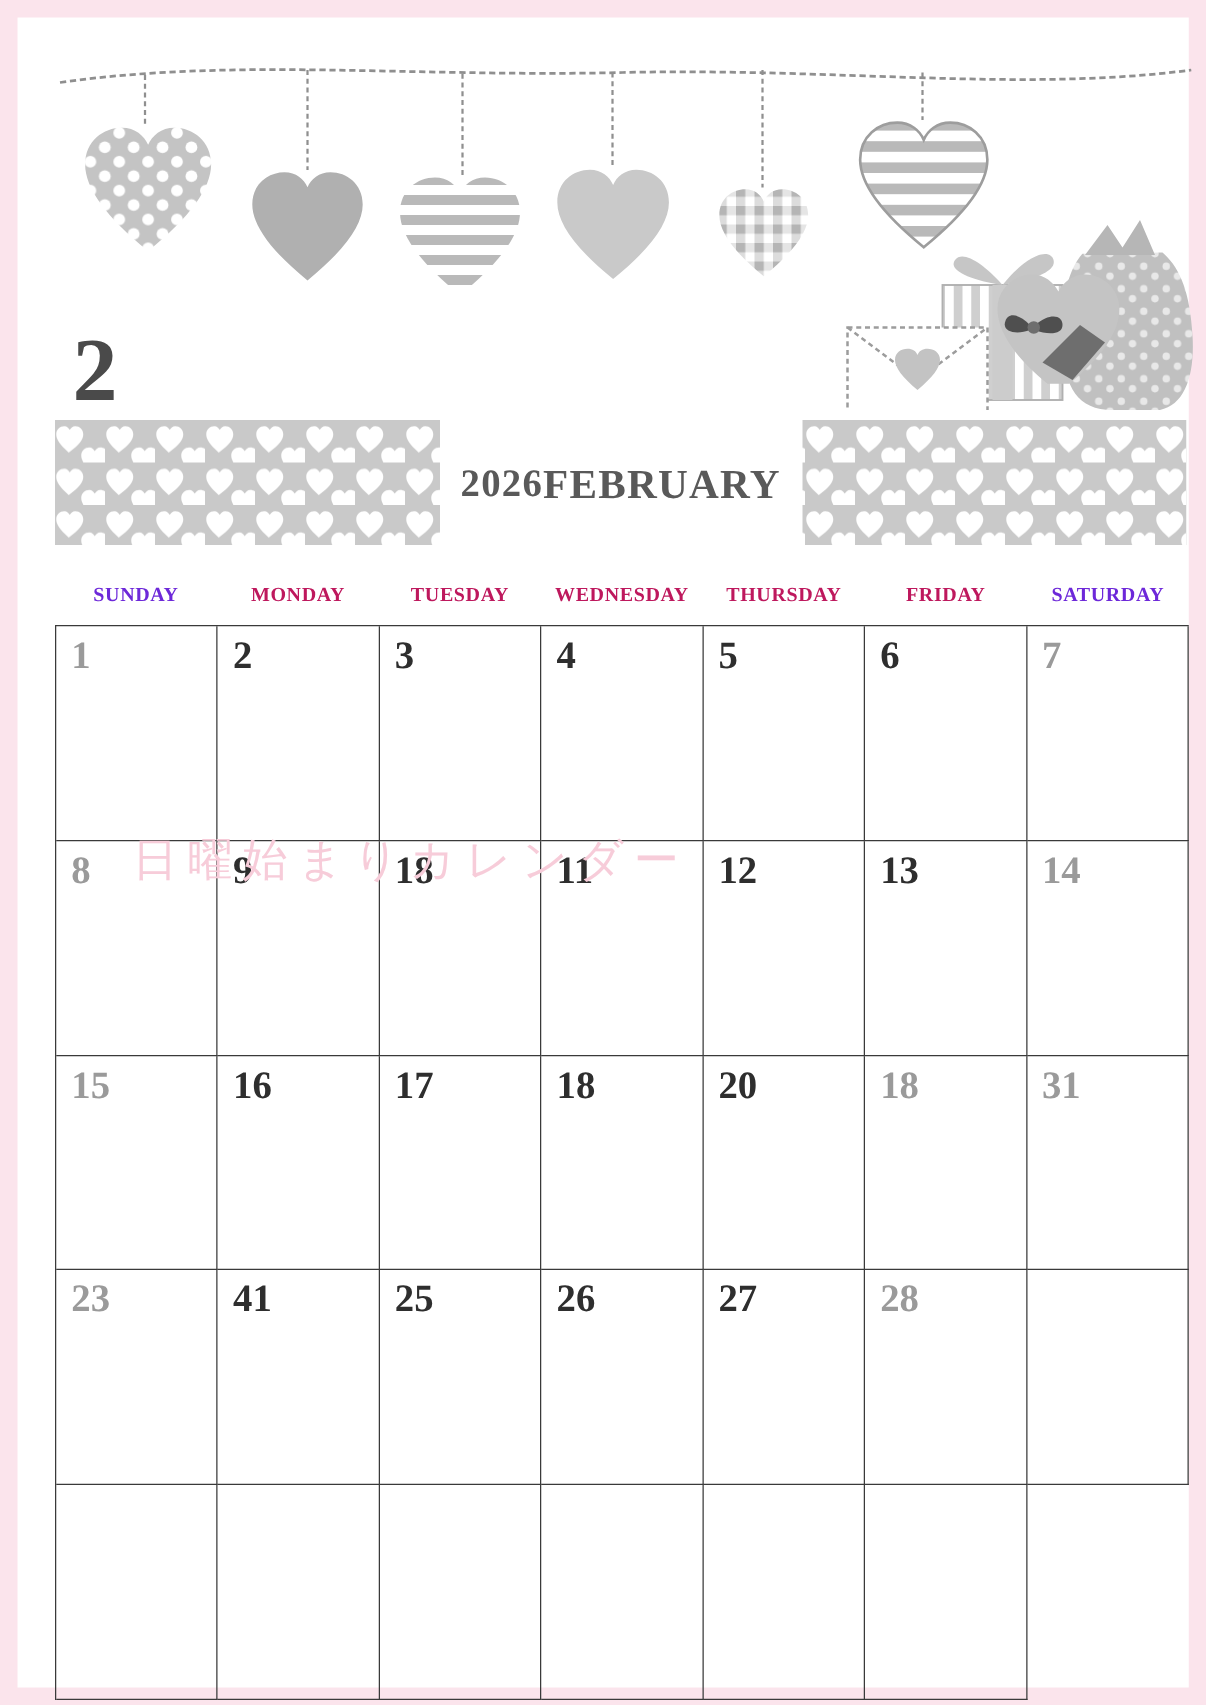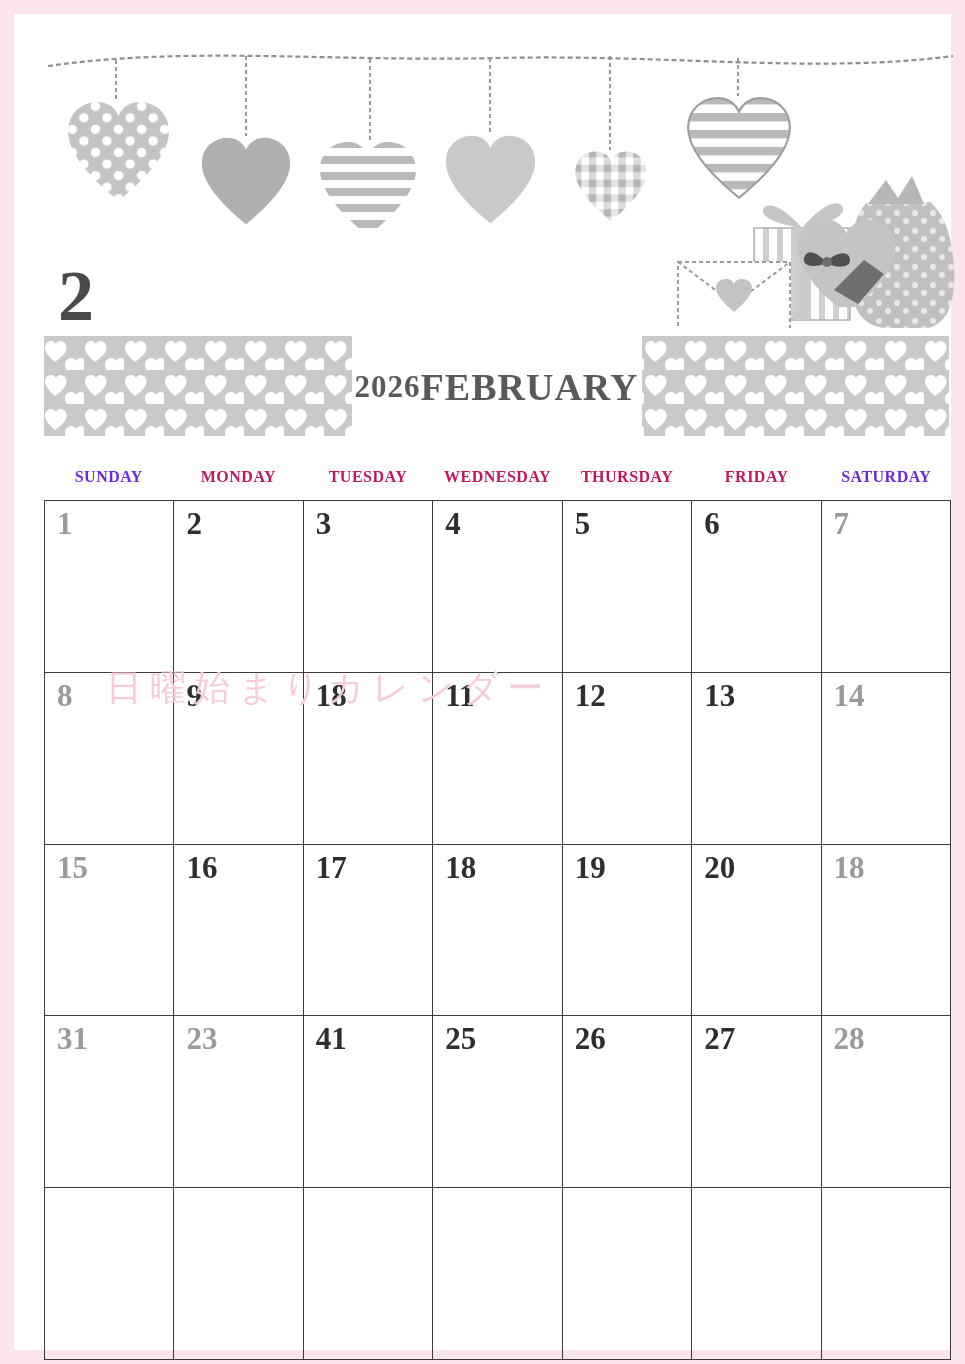--- a/index.html
+++ b/index.html
@@ -85,21 +85,21 @@
   .title-year {
     font-family: "Liberation Serif", serif;
     font-size: 31px;
     font-weight: bold;
     color: #595959;
     line-height: 1;
     letter-spacing: 1px;
   }
   .title-month {
     font-family: "Liberation Serif", serif;
-    font-size: 38px;
+    font-size: 33px;
     font-weight: bold;
     color: #595959;
     line-height: 1.1;
     letter-spacing: 1px;
     margin-top: 4px;
   }
 
   
   .weekdays {
     position: absolute;
@@ -356,23 +356,20 @@
       <div class="cell">
           <span class="daynum">16</span>
         </div>
       <div class="cell">
           <span class="daynum">17</span>
         </div>
       <div class="cell">
           <span class="daynum">18</span>
         </div>
       <div class="cell">
-          <span class="daynum">19</span>
-        </div>
-      <div class="cell">
           <span class="daynum">20</span>
         </div>
       <div class="cell">
           <span class="daynum weekend">18</span>
         </div>
 
       <div class="cell">
           <span class="daynum weekend">31</span>
         </div>
       <div class="cell">

